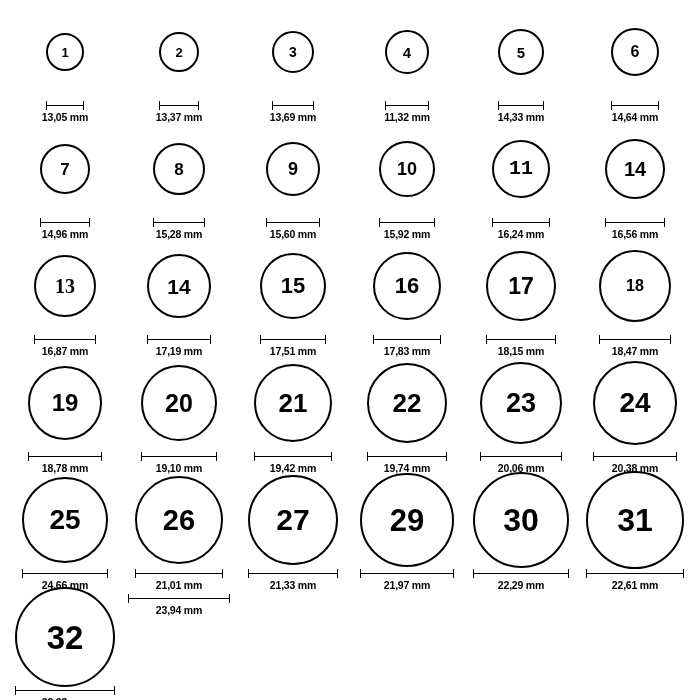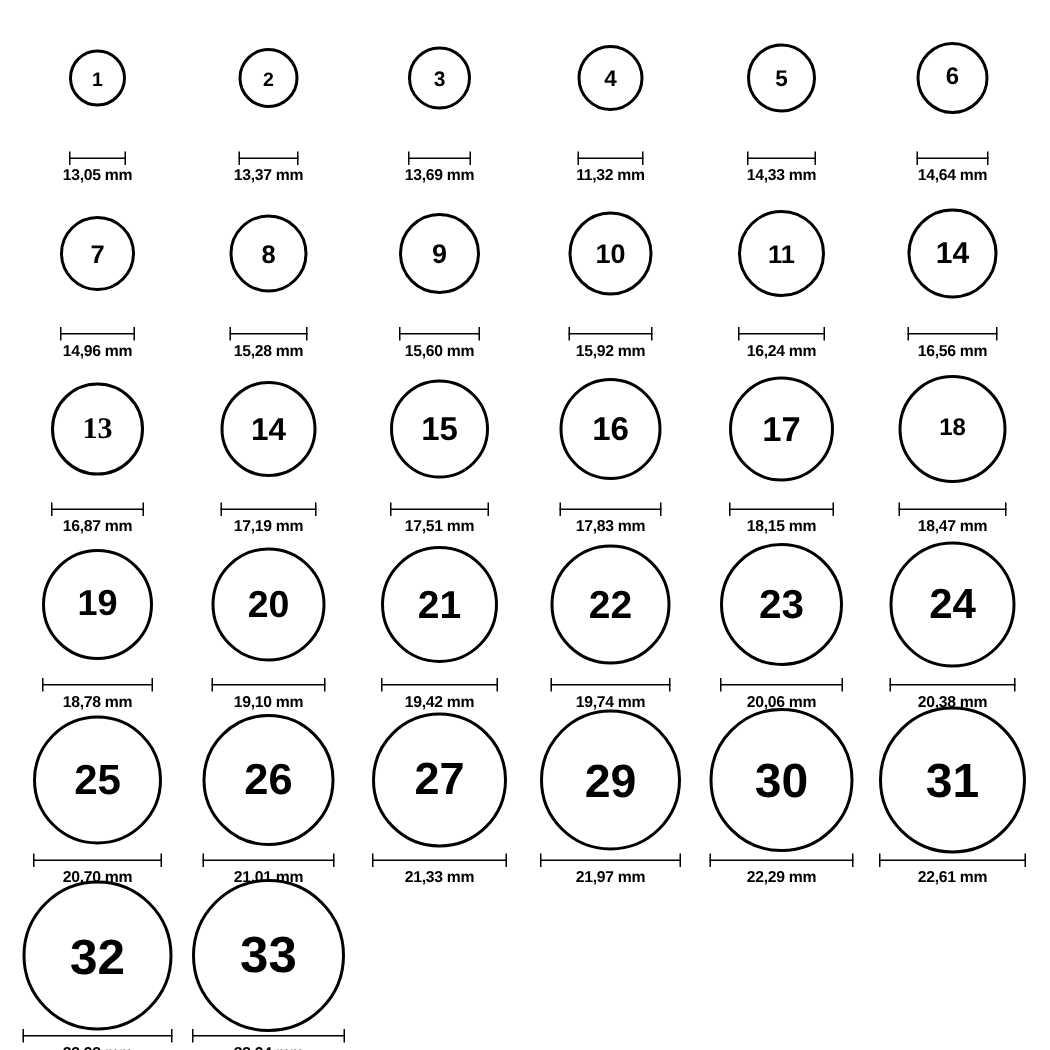--- a/index.html
+++ b/index.html
@@ -226,21 +226,21 @@
         <div class="measure">
           <div class="bar" style="width: 56px;">
             <div class="line"></div>
           </div>
         </div>
         <div class="mm">15,92 mm</div>
       </div>
       <div class="cell">
         <div class="circle-wrap">
           <div class="circle" style="width: 58px; height: 58px;">
-            <span class="circle-label" style="font-size: 17px;">11</span>
+            <span class="circle-label" style="font-size: 20px; font-family: Liberation Mono, monospace;">11</span>
           </div>
         </div>
         <div class="measure">
           <div class="bar" style="width: 58px;">
             <div class="line"></div>
           </div>
         </div>
         <div class="mm">16,24 mm</div>
       </div>
       <div class="cell">
@@ -416,21 +416,21 @@
         <div class="circle-wrap">
           <div class="circle" style="width: 86px; height: 86px;">
             <span class="circle-label" style="font-size: 28px;">25</span>
           </div>
         </div>
         <div class="measure">
           <div class="bar" style="width: 86px;">
             <div class="line"></div>
           </div>
         </div>
-        <div class="mm">20,70 mm</div>
+        <div class="mm">24,66 mm</div>
       </div>
       <div class="cell">
         <div class="circle-wrap">
           <div class="circle" style="width: 88px; height: 88px;">
             <span class="circle-label" style="font-size: 29px;">26</span>
           </div>
         </div>
         <div class="measure">
           <div class="bar" style="width: 88px;">
             <div class="line"></div>
@@ -497,25 +497,20 @@
           </div>
         </div>
         <div class="measure">
           <div class="bar" style="width: 100px;">
             <div class="line"></div>
           </div>
         </div>
         <div class="mm">22,92 mm</div>
       </div>
       <div class="cell">
-        <div class="circle-wrap">
-          <div class="circle" style="width: 102px; height: 102px;">
-            <span class="circle-label" style="font-size: 34px;">33</span>
-          </div>
-        </div>
         <div class="measure">
           <div class="bar" style="width: 102px;">
             <div class="line"></div>
           </div>
         </div>
         <div class="mm">23,94 mm</div>
       </div>
     </div>
 </div>
 

